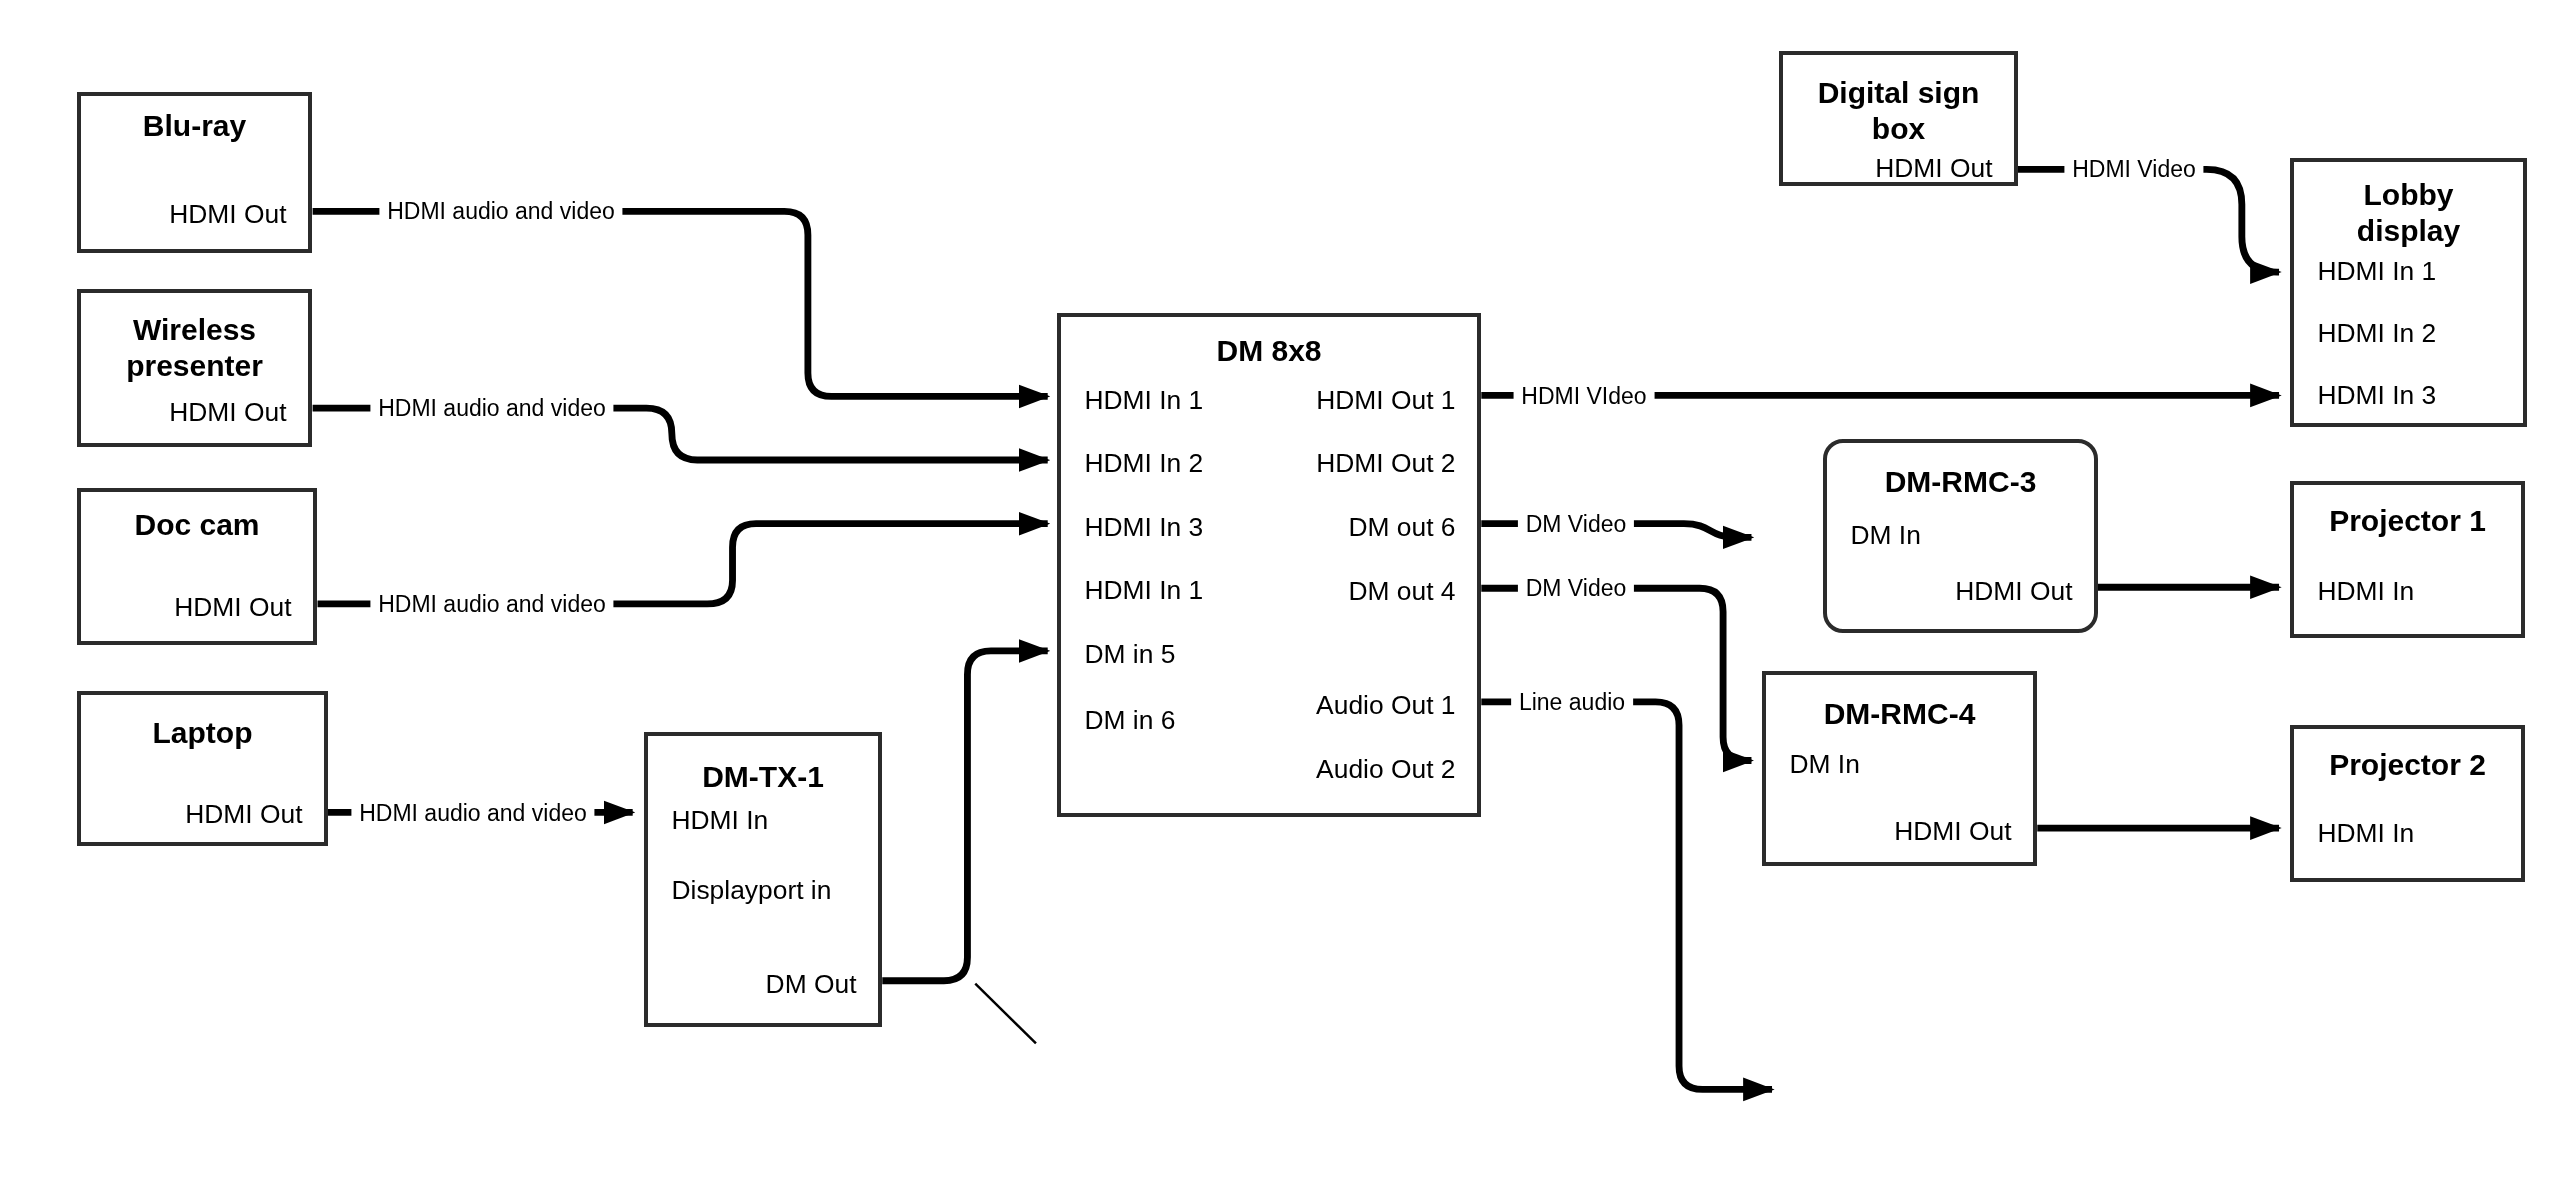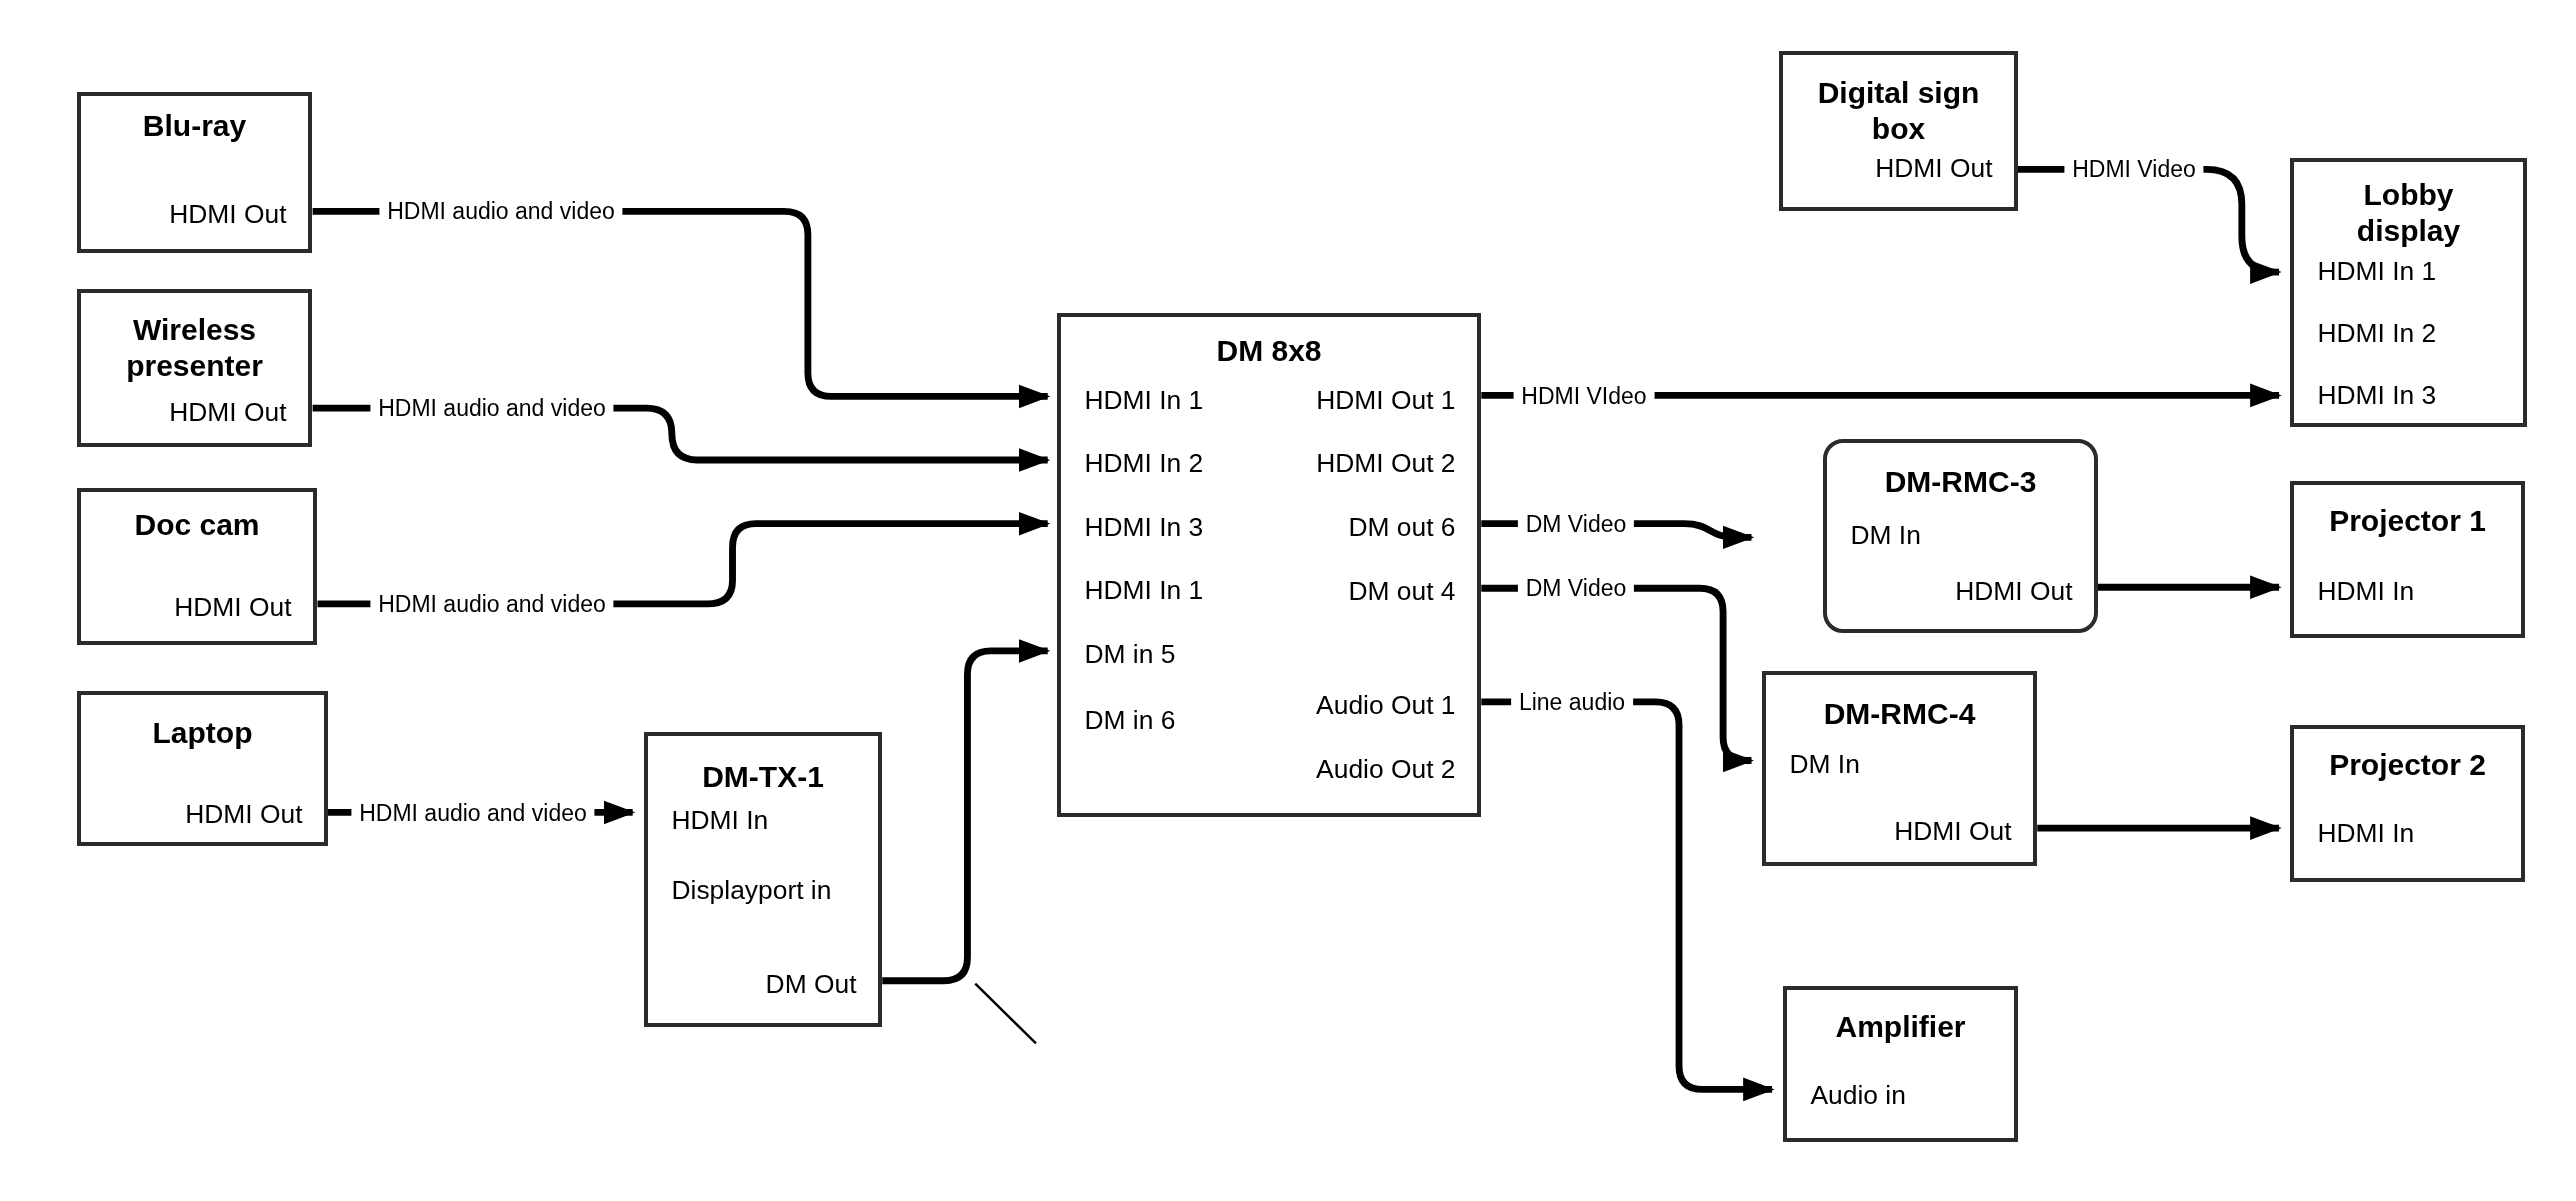--- a/index.html
+++ b/index.html
@@ -136,21 +136,21 @@
     <div class="port pleft" style="top:322px;">DM in 5</div>
     <div class="port pleft" style="top:388px;">DM in 6</div>
     <div class="port pright" style="top:68px;">HDMI Out 1</div>
     <div class="port pright" style="top:131px;">HDMI Out 2</div>
     <div class="port pright" style="top:195px;">DM out 6</div>
     <div class="port pright" style="top:259px;">DM out 4</div>
     <div class="port pright" style="top:373px;">Audio Out 1</div>
     <div class="port pright" style="top:437px;">Audio Out 2</div>
   </div>
 
-  <div class="node" style="left:1779px; top:51px; width:239px; height:160px;">
+  <div class="node" style="left:1779px; top:51px; width:239px; height:135px;">
     <div class="title" style="top:19.6px;">
       <span>Digital sign</span><br>
       <span>box</span>
     </div>
     <div class="port pright" style="top:98px;">HDMI Out</div>
   </div>
 
   <div class="node" style="left:2290px; top:158px; width:237px; height:269px;">
     <div class="title" style="top:14.7px;">
       <span>Lobby</span><br>
@@ -176,20 +176,16 @@
     <div class="title" style="top:20.6px;">DM-RMC-4</div>
     <div class="port pleft" style="top:74px;">DM In</div>
     <div class="port pright" style="top:141px;">HDMI Out</div>
   </div>
 
   <div class="node" style="left:2290px; top:725px; width:235px; height:157px;">
     <div class="title" style="top:17.6px;">Projector 2</div>
     <div class="port pleft" style="top:89px;">HDMI In</div>
   </div>
 
-  <div class="node" style="left:1783px; top:986px; width:235px; height:156px;">
-    <div class="title" style="top:18.6px;">Amplifier</div>
-    <div class="port pleft" style="top:90px;">Audio in</div>
-  </div>
 
 
 </div>
 
 
 </body></html>

